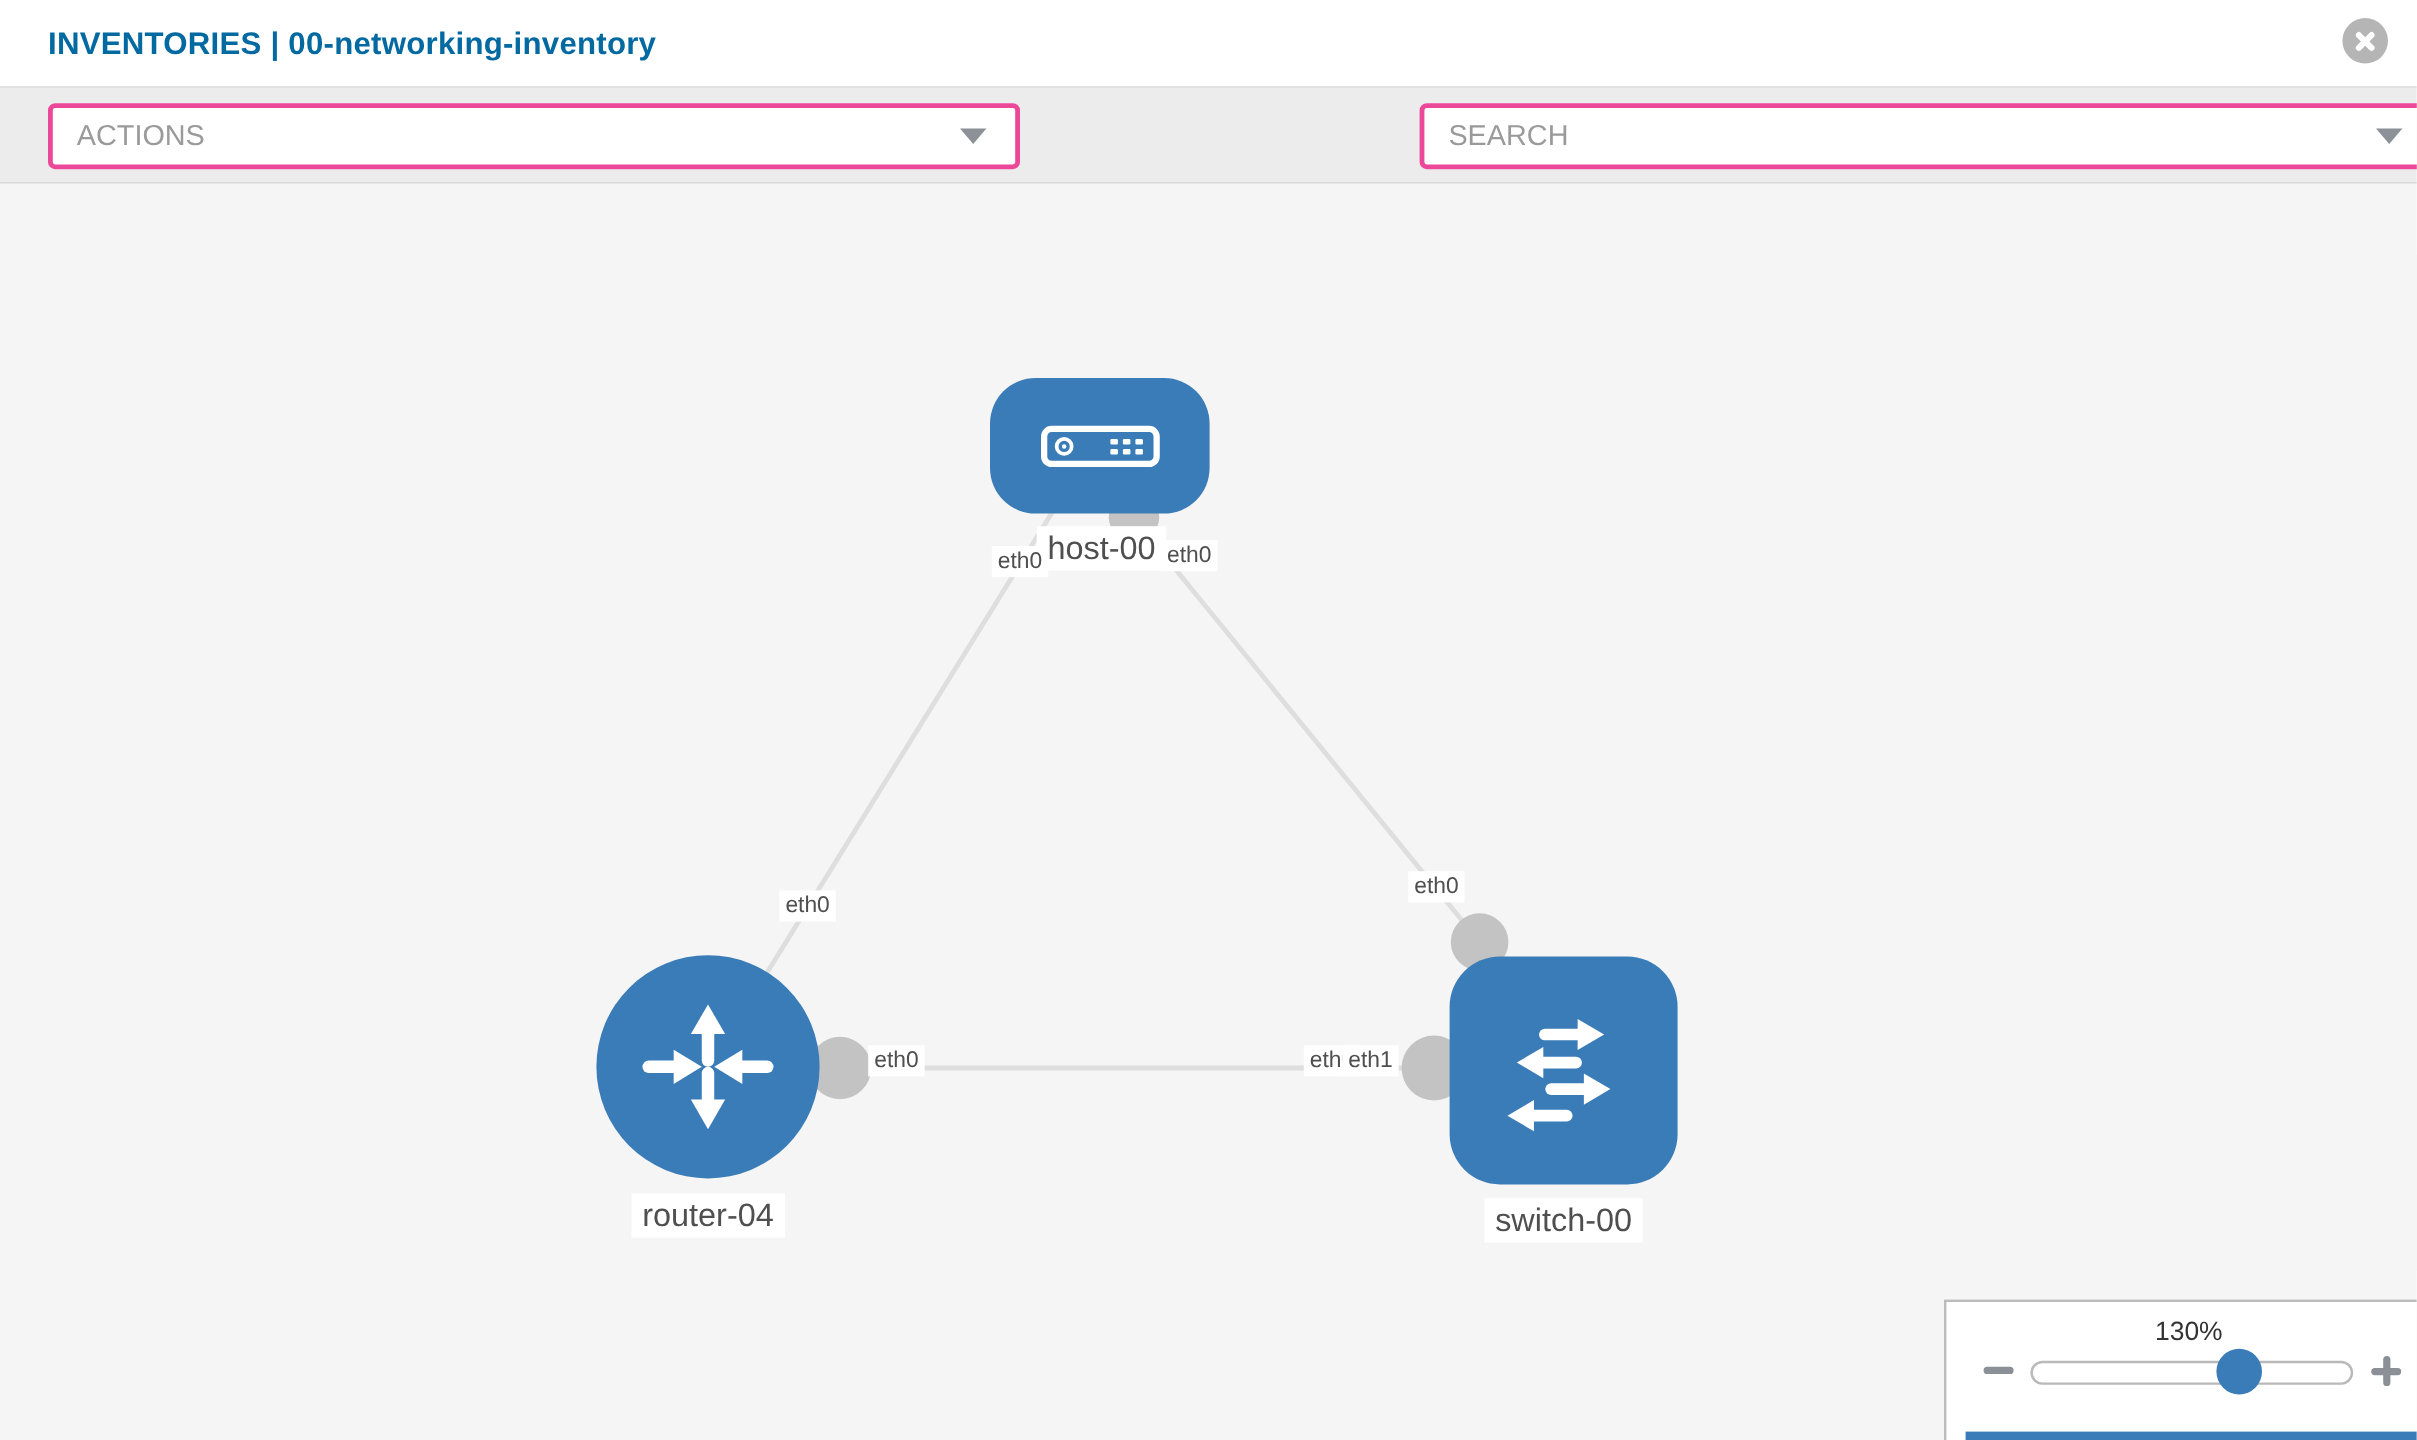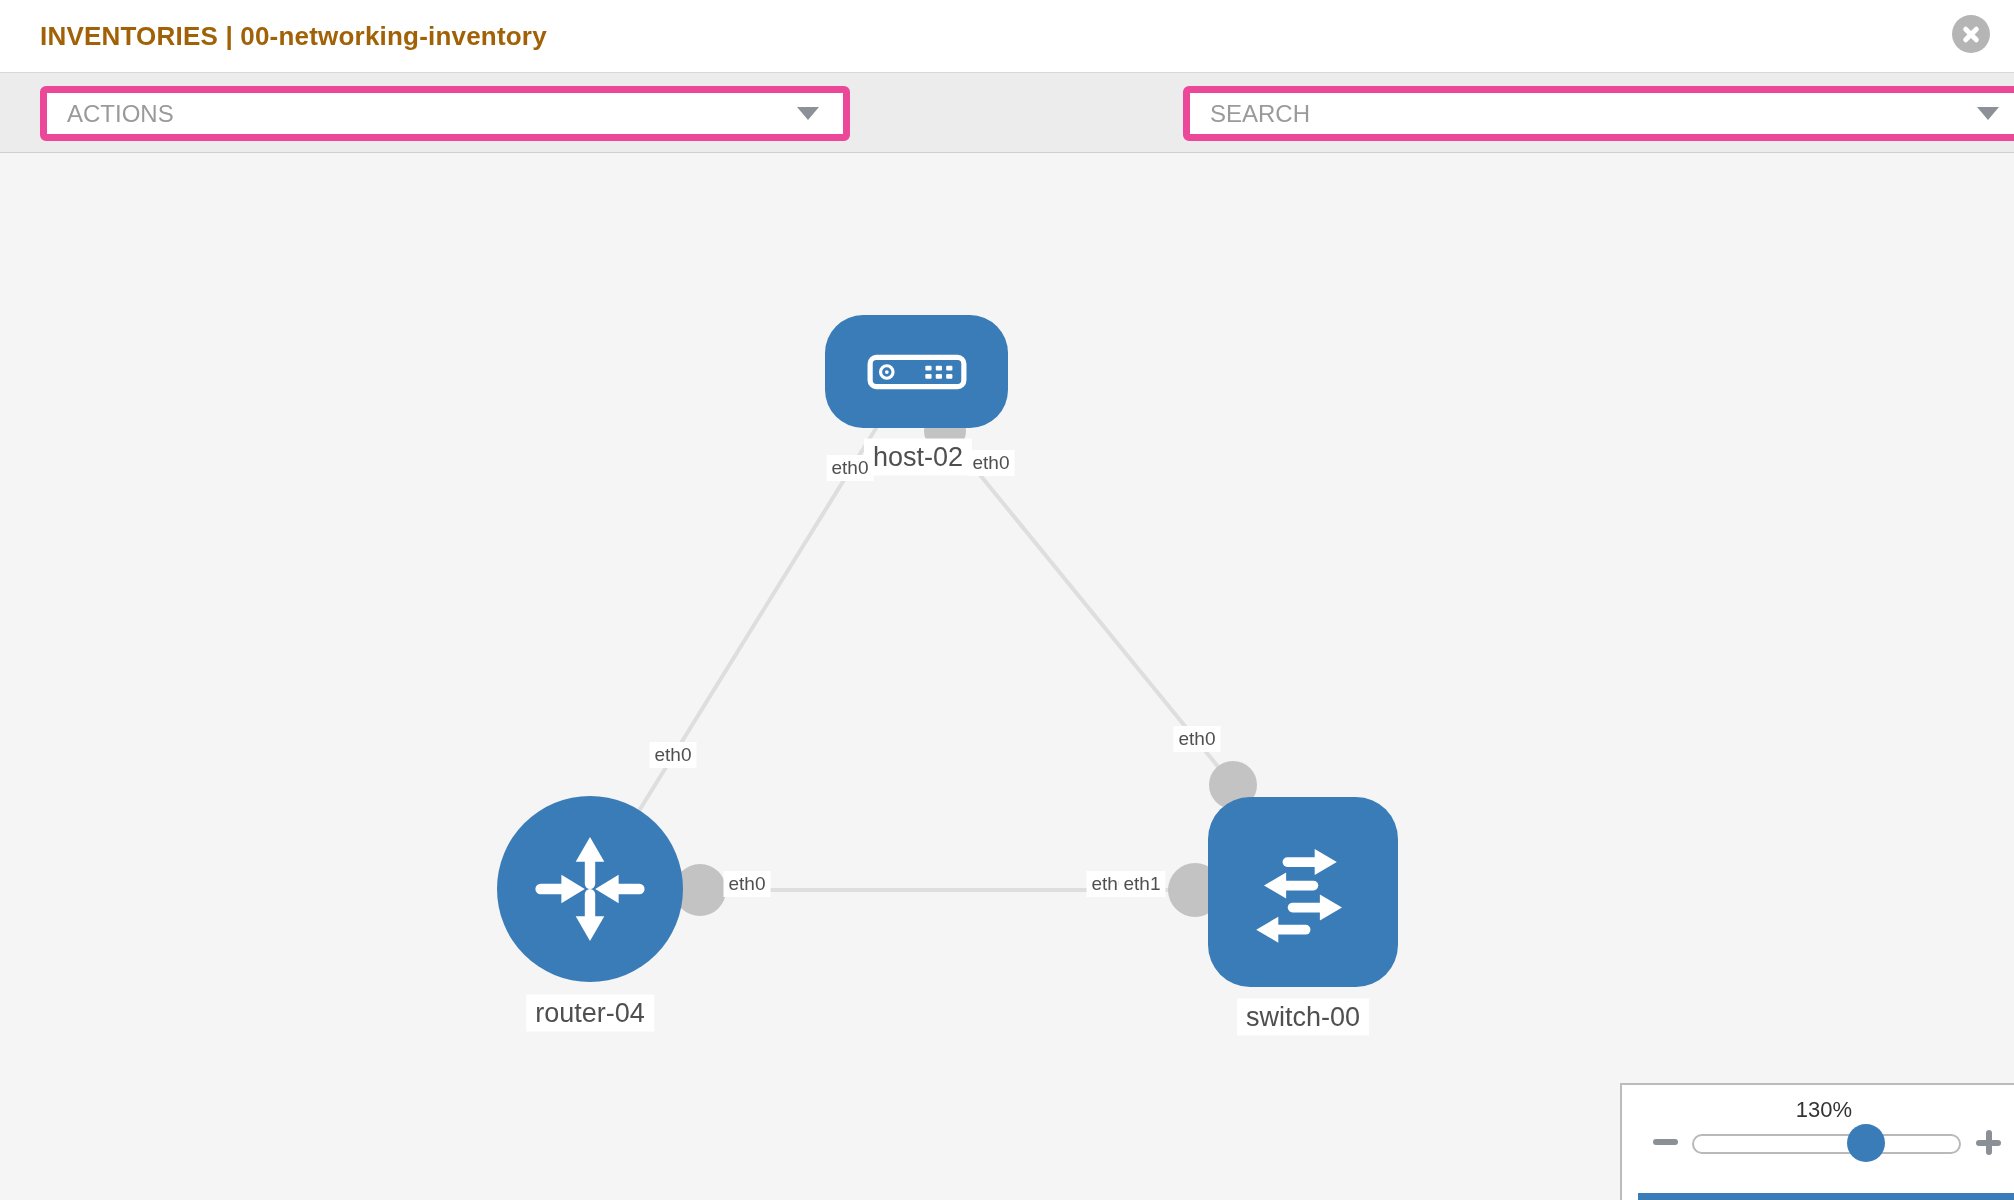--- a/index.html
+++ b/index.html
@@ -2,33 +2,33 @@
 <html><head>
 <meta charset="utf-8">
 <style>
   * { margin:0; padding:0; box-sizing:border-box; }
   html,body { width:2014px; height:1200px; overflow:hidden; background:#fff;
               font-family:"Liberation Sans", sans-serif; }
 
   
   .header { position:relative; width:100%; height:72px; background:#fff;
             display:flex; align-items:center; padding-left:40px; }
-  .header-title { font-size:26px; font-weight:bold; color:#a16207; letter-spacing:.2px; }
+  .header-title { font-size:26px; font-weight:bold; color:#0369a1; letter-spacing:.2px; }
   .close-btn { position:absolute; top:15px; right:24px; width:38px; height:38px;
                border-radius:50%; background:#b5b5b5; cursor:pointer; }
   .close-btn .bar { position:absolute; left:9px; top:16.5px; width:20px; height:5px;
                     border-radius:2.5px; background:#fff; }
   .close-btn .bar.a { transform:rotate(45deg); }
   .close-btn .bar.b { transform:rotate(-45deg); }
 
   
   .toolbar { position:relative; width:100%; height:81px; background:#ececec;
              border-top:1px solid #d8d8d8; border-bottom:1px solid #cfcfcf; }
   .select-box { position:absolute; top:13px; height:55px; background:#fff;
-                border:7px solid #ec4899; border-radius:6px; display:flex;
+                border:4px solid #ec4899; border-radius:6px; display:flex;
                 align-items:center; justify-content:space-between;
                 padding:0 24px 0 20px; font-size:24px; color:#9a9a9a; cursor:pointer; }
   .actions-box { left:40px;  width:810px; }
   .search-box  { left:1183px; width:847px; }
   .caret { width:0; height:0; border-left:11px solid transparent;
            border-right:11px solid transparent; border-top:13px solid #8b9196; }
   .tb-icon { position:absolute; top:94px; width:38px; height:38px; cursor:pointer;
              display:flex; align-items:center; justify-content:center; }
   .tb-icon.wrench { left:1048px; }
   .tb-icon.key    { left:1116px; }
@@ -155,21 +155,21 @@
         <line x1="58" y1="45" x2="34" y2="45"></line>
         <polygon points="20,45 37,35 37,55" stroke="none"></polygon>
         <line x1="42" y1="62" x2="66" y2="62"></line>
         <polygon points="80,62 63,52 63,72" stroke="none"></polygon>
         <line x1="52" y1="79" x2="28" y2="79"></line>
         <polygon points="14,79 31,69 31,89" stroke="none"></polygon>
       </g>
     </svg>
   </div>
 
-  <div class="nlabel name-label" style="left:918px; top:304px;">host-02</div>
+  <div class="nlabel name-label" style="left:918px; top:304px;">host-00</div>
   <div class="nlabel name-label" style="left:590px; top:860px;">router-04</div>
   <div class="nlabel name-label" style="left:1303px; top:864px;">switch-00</div>
 
   <div class="nlabel eth-label" style="left:850px;  top:315px;">eth0</div>
   <div class="nlabel eth-label" style="left:991px;  top:310px;">eth0</div>
   <div class="nlabel eth-label" style="left:673px;  top:602px;">eth0</div>
   <div class="nlabel eth-label" style="left:1197px; top:586px;">eth0</div>
   <div class="nlabel eth-label" style="left:747px;  top:731px;">eth0</div>
   <div class="nlabel eth-label" style="left:1110px; top:731px; z-index:3;">eth0</div>
   <div class="nlabel eth-label" style="left:1142px; top:731px; z-index:4;text-align:right;">eth1</div>

